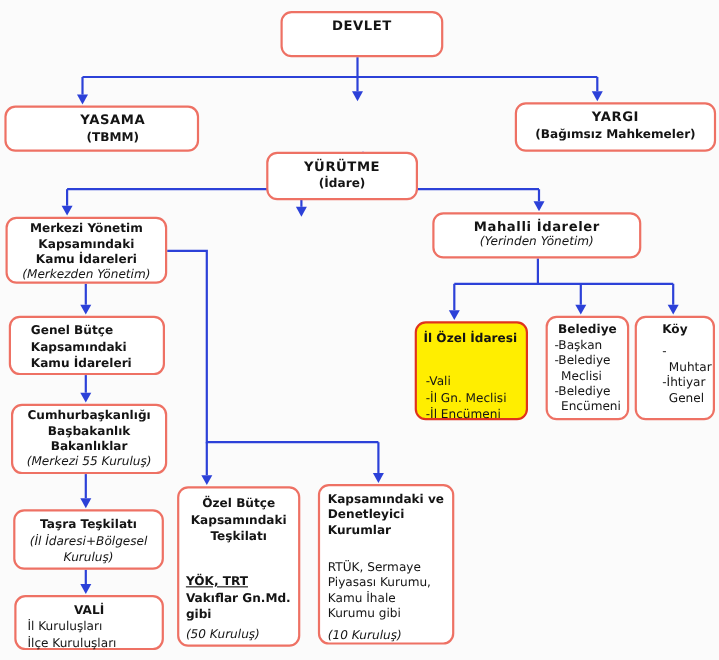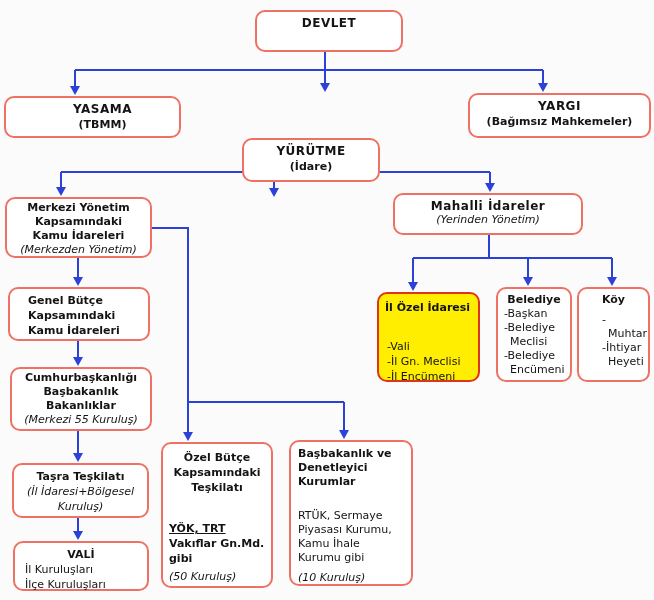--- a/index.html
+++ b/index.html
@@ -133,21 +133,21 @@
     <div class="b lh15">Özel Bütçe</div>
     <div class="b lh15 nw">Kapsamındaki</div>
     <div class="b lh15">Teşkilatı</div>
     <div class="b left lh15 g26 nw" style="padding-left:2px;">YÖK, TRT</div>
     <div class="b left lh15 nw" style="padding-left:2px;">Vakıflar Gn.Md.</div>
     <div class="b left lh15" style="padding-left:2px;">gibi</div>
     <div class="i left g4" style="padding-left:2px;">(50 Kuruluş)</div>
   </div>
 
   <div class="box left" style="left:289px;top:440px;width:124px;height:146px;padding-top:5px;padding-left:7px;">
-    <div class="b nw">Başbakanlık ve</div>
+    <div class="b nw">Kapsamındaki ve</div>
     <div class="b">Denetleyici</div>
     <div class="b">Kurumlar</div>
     <div class="g20 nw">RTÜK, Sermaye</div>
     <div class="nw">Piyasası Kurumu,</div>
     <div>Kamu İhale</div>
     <div>Kurumu gibi</div>
     <div class="i g6">(10 Kuruluş)</div>
   </div>
 
   <div class="box hl left lh15" style="left:377px;top:292px;width:103px;height:90px;padding:6px 4px;">
@@ -160,16 +160,16 @@
   <div class="box" style="left:496px;top:287px;width:76px;height:95px;padding:4px 3px;">
     <div class="b">Belediye</div>
     <div class="item">-Başkan</div>
     <div class="item">-Belediye Meclisi</div>
     <div class="item">-Belediye Encümeni</div>
   </div>
 
   <div class="box" style="left:577px;top:287px;width:73px;height:95px;padding:4px 20px;">
     <div class="b">Köy</div>
     <div class="item g6">-Muhtar</div>
-    <div class="item">-İhtiyar Heyeti</div>
+    <div class="item">-İhtiyar Genel</div>
   </div>
 
 </div>
 
 </body></html>

